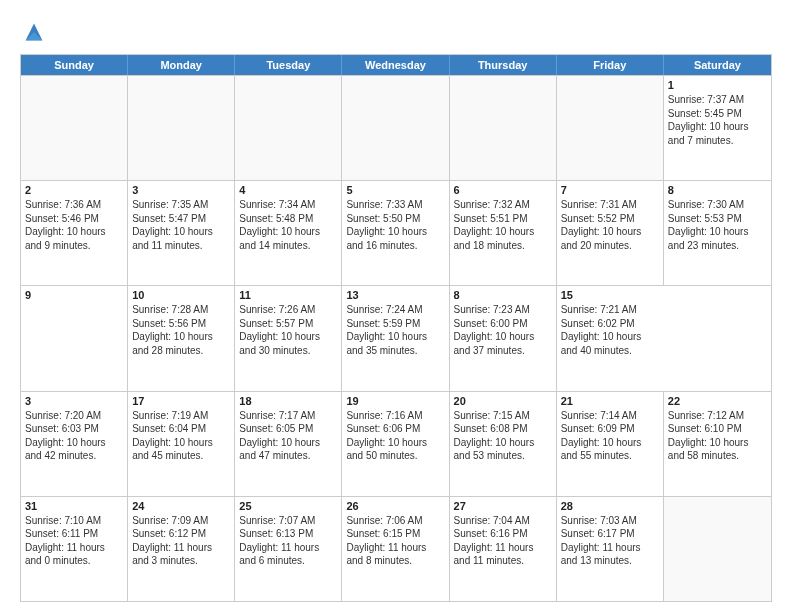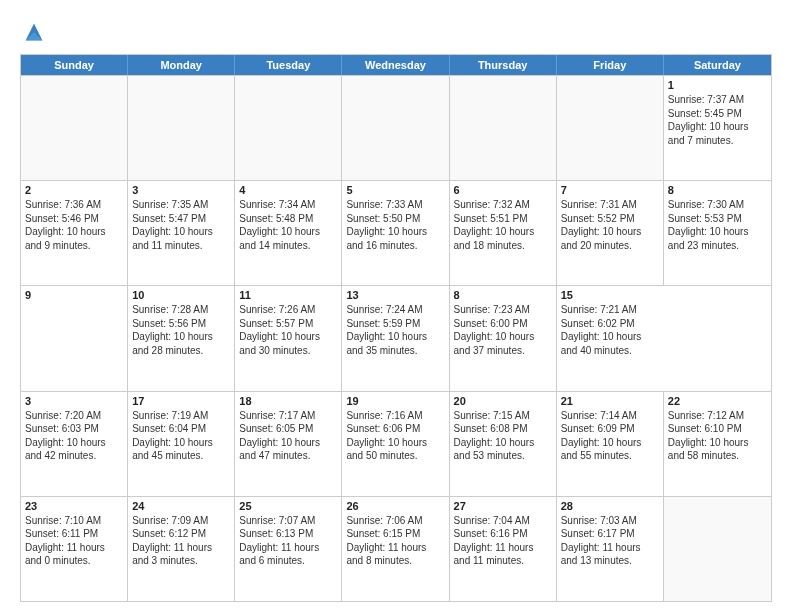--- a/index.html
+++ b/index.html
@@ -297,21 +297,21 @@
           <div class="cal-cell">
             <span class="day-num">22</span>
             <div class="day-info">Sunrise: 7:12 AM
 Sunset: 6:10 PM
 Daylight: 10 hours
 and 58 minutes.</div>
           </div>
         </div>
         <div class="cal-row">
           <div class="cal-cell">
-            <span class="day-num">23</span>
+            <span class="day-num">31</span>
             <div class="day-info">Sunrise: 7:10 AM
 Sunset: 6:11 PM
 Daylight: 11 hours
 and 0 minutes.</div>
           </div>
           <div class="cal-cell">
             <span class="day-num">24</span>
             <div class="day-info">Sunrise: 7:09 AM
 Sunset: 6:12 PM
 Daylight: 11 hours

